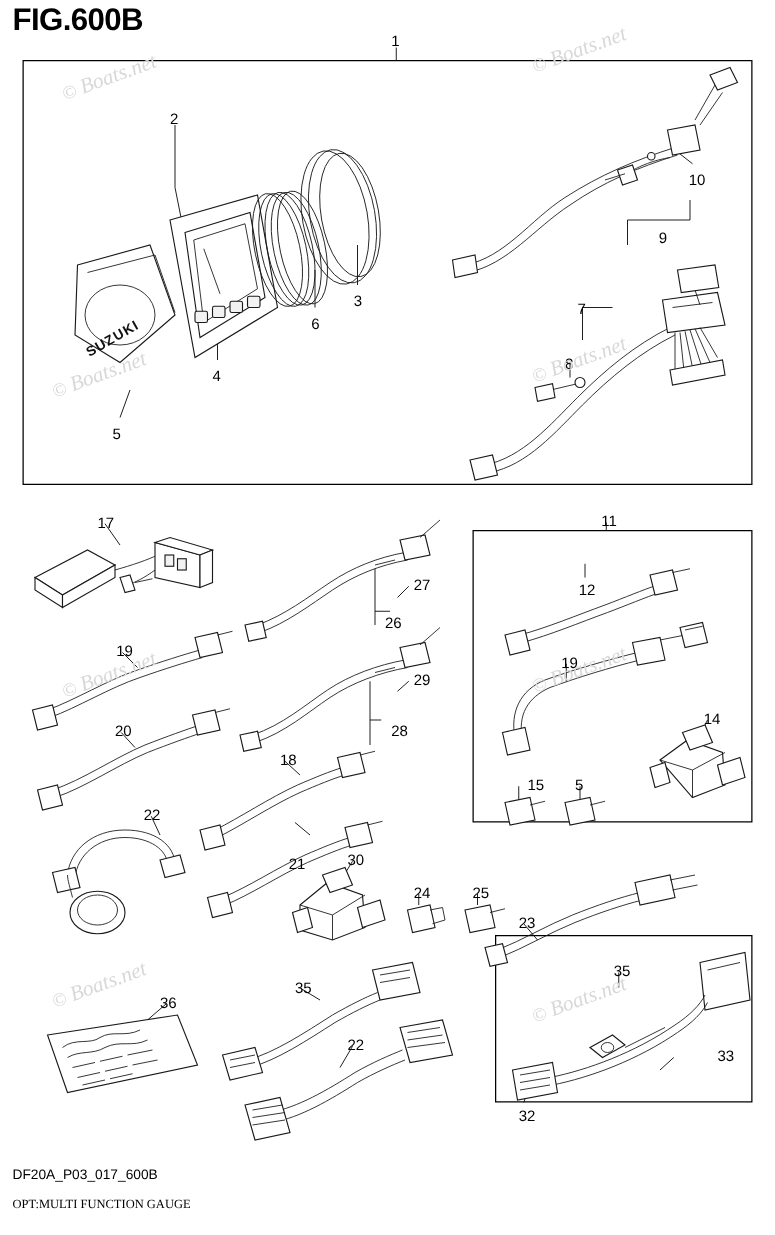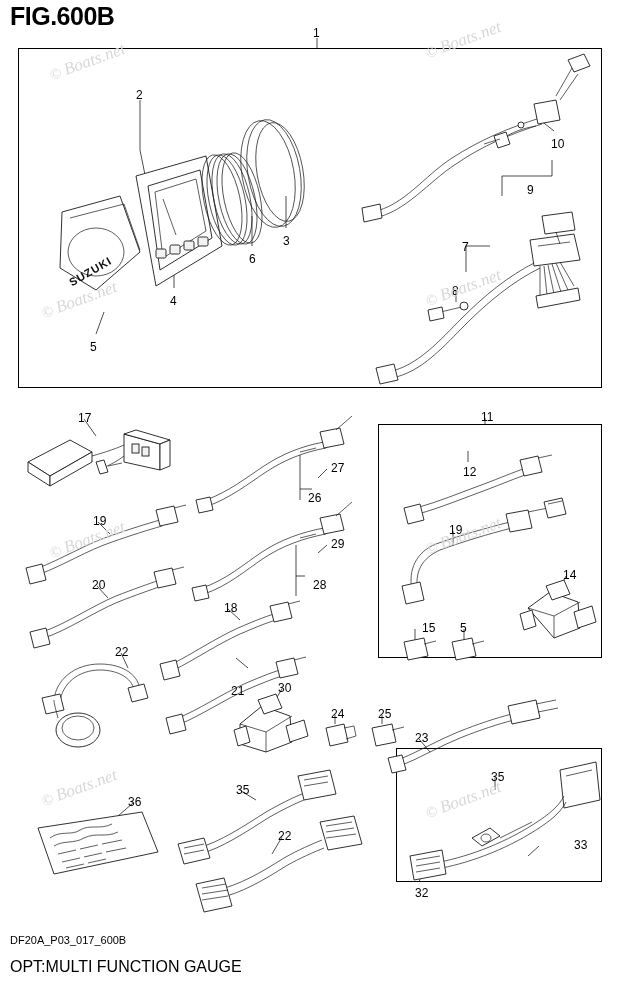--- a/index.html
+++ b/index.html
@@ -33,22 +33,22 @@
     position: absolute;
     left: 10px;
     top: 934px;
     font-size: 11px;
     font-family: "Liberation Sans", sans-serif;
   }
   .footer-desc {
     position: absolute;
     left: 10px;
     top: 958px;
-    font-size: 16px;
-    font-family: Liberation Sans, sans-serif;
+    font-size: 10px;
+    font-family: Liberation Serif, serif;
   }
   
   .num {
     position: absolute;
     font-size: 12px;
     font-family: "Liberation Sans", sans-serif;
     color: #000;
     white-space: nowrap;
   }
   

